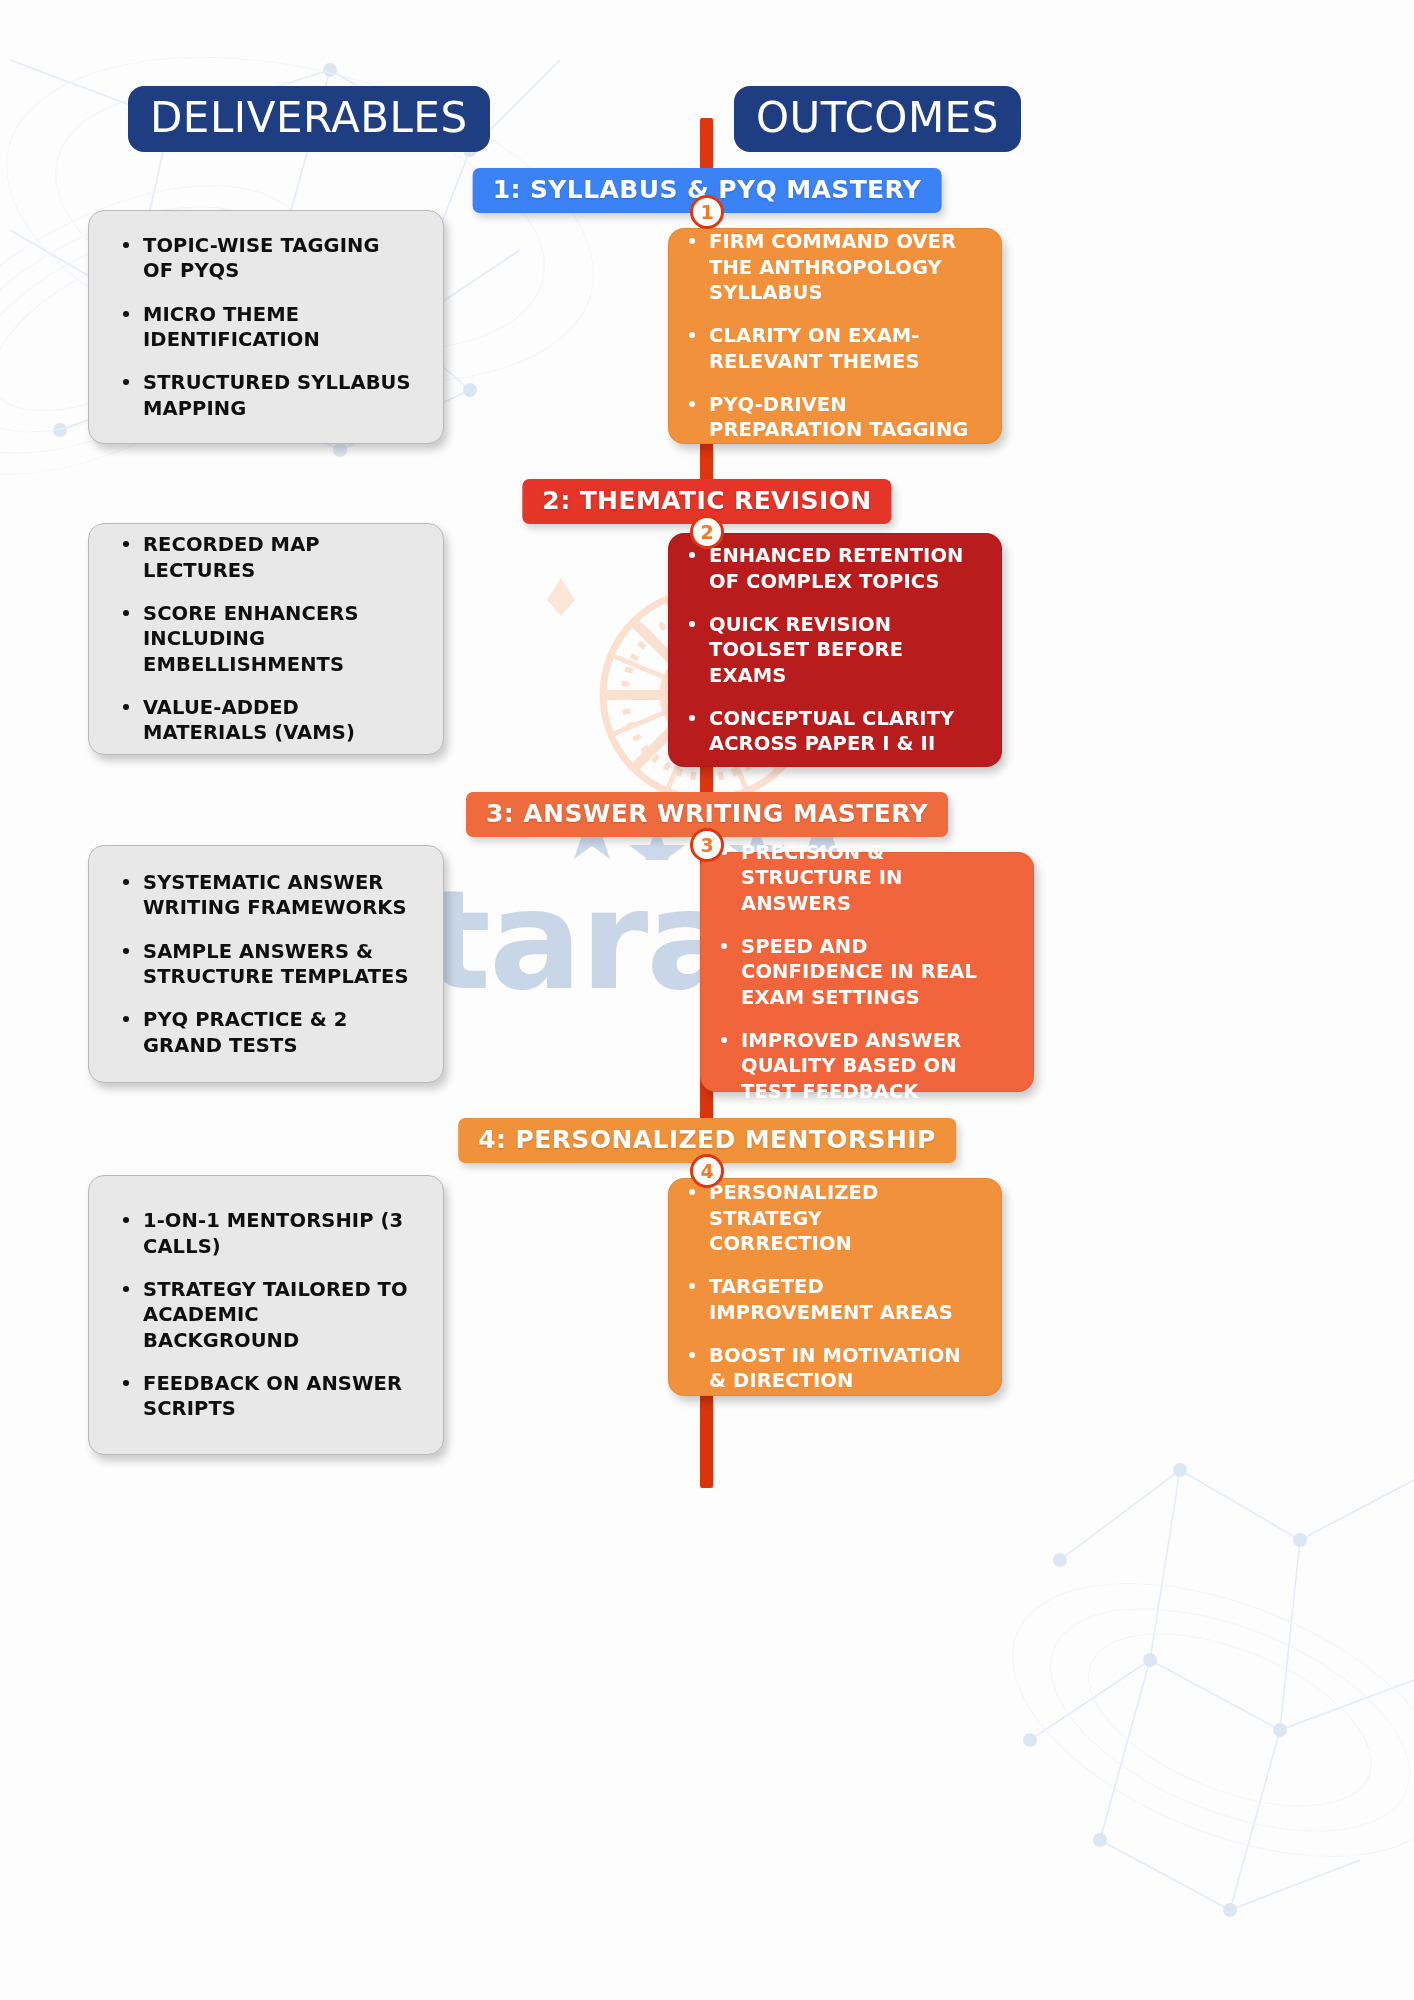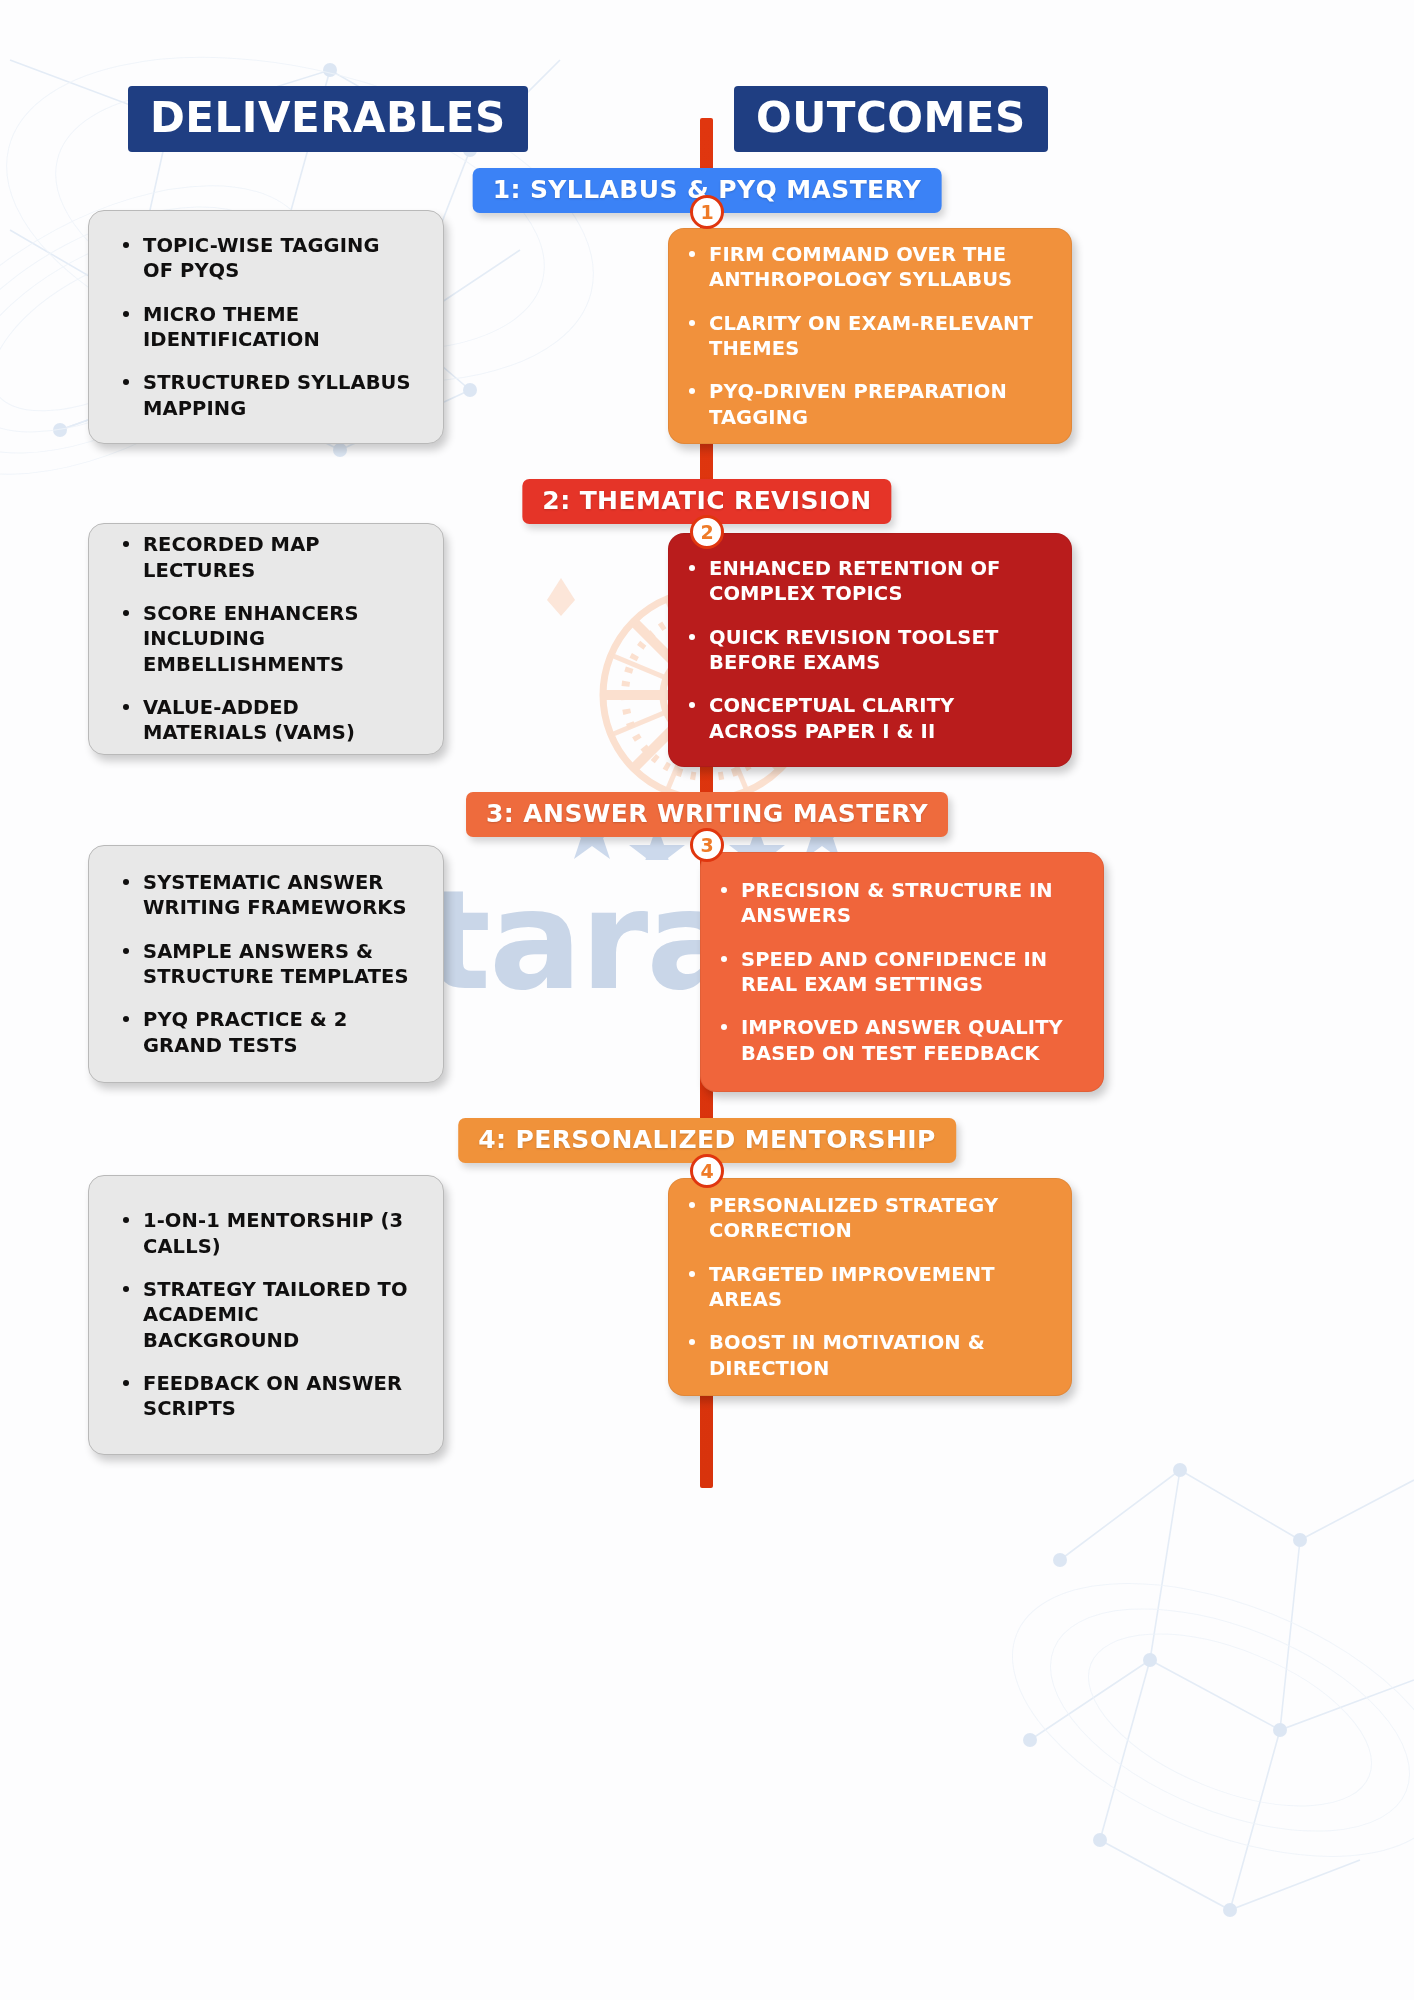--- a/index.html
+++ b/index.html
@@ -50,25 +50,25 @@
     font-family: "DejaVu Sans", sans-serif;
   }
   .wm-tara { color: #c9d6e8; }
   .wm-ias  { color: #fbdcc6; }
 
   
   .col-header {
     position: absolute;
     background: #1f3e82;
     color: #ffffff;
-    font-weight: 700;
+    font-weight: 400;
     font-size: 42px;
     letter-spacing: 0.5px;
     padding: 11px 22px 13px;
-    border-radius: 4px;
+    border-radius: 16px;
     font-family: "DejaVu Sans", sans-serif;
     line-height: 1;
     white-space: nowrap;
   }
   #hdr-deliverables { left: 128px; top: 86px; }
   #hdr-outcomes     { left: 734px; top: 86px; }
 
   
   .spine {
     position: absolute;
@@ -130,21 +130,21 @@
     justify-content: center;
   }
   .card.left {
     left: 88px;
     width: 356px;
     background: #e8e8e8;
     border: 1px solid #b9b9b9;
   }
   .card.right {
     left: 668px;
-    width: 404px;
+    width: 334px;
     border: 1px solid rgba(0,0,0,0.06);
     padding-left: 16px;
   }
 
   .bullets { list-style: none; }
   .bullets li {
     position: relative;
     padding-left: 24px;
     font-size: 19.5px;
     font-weight: 700;

